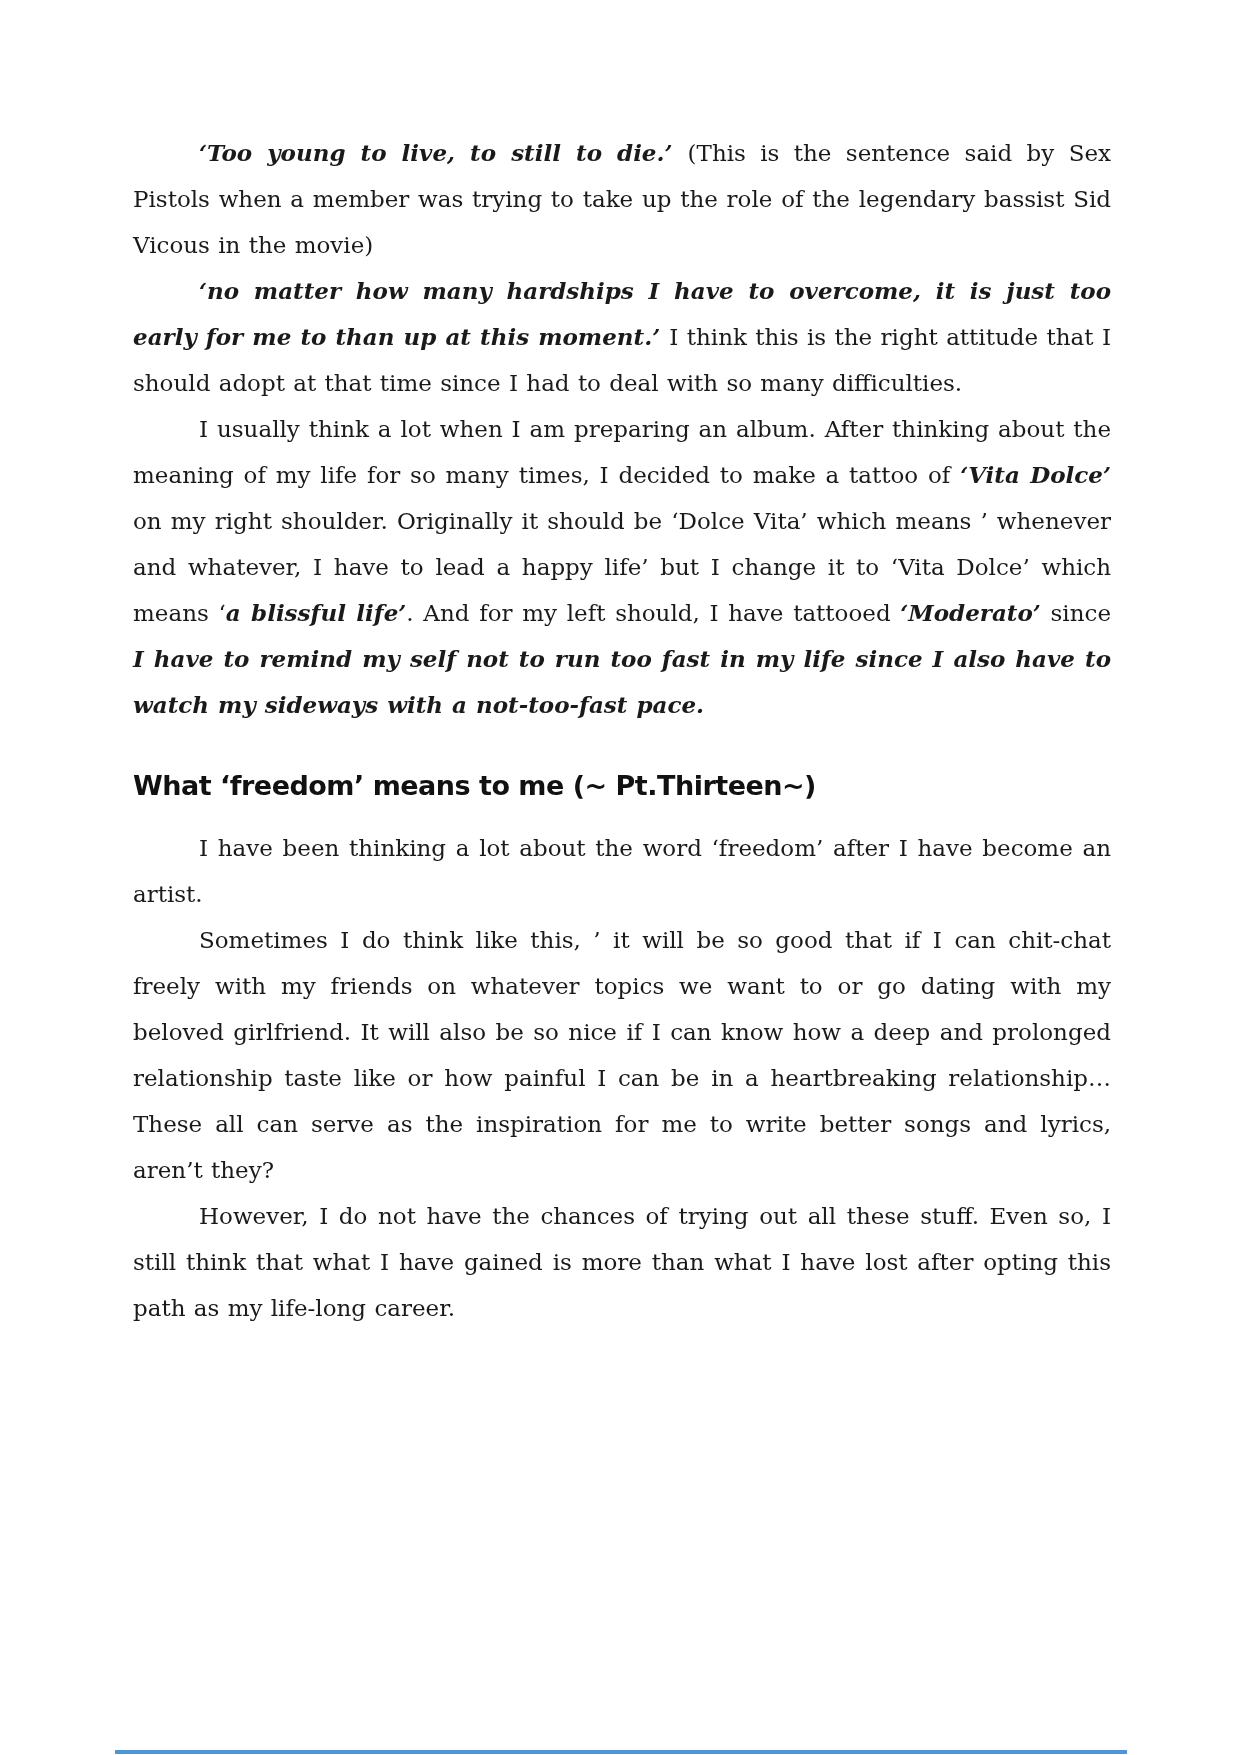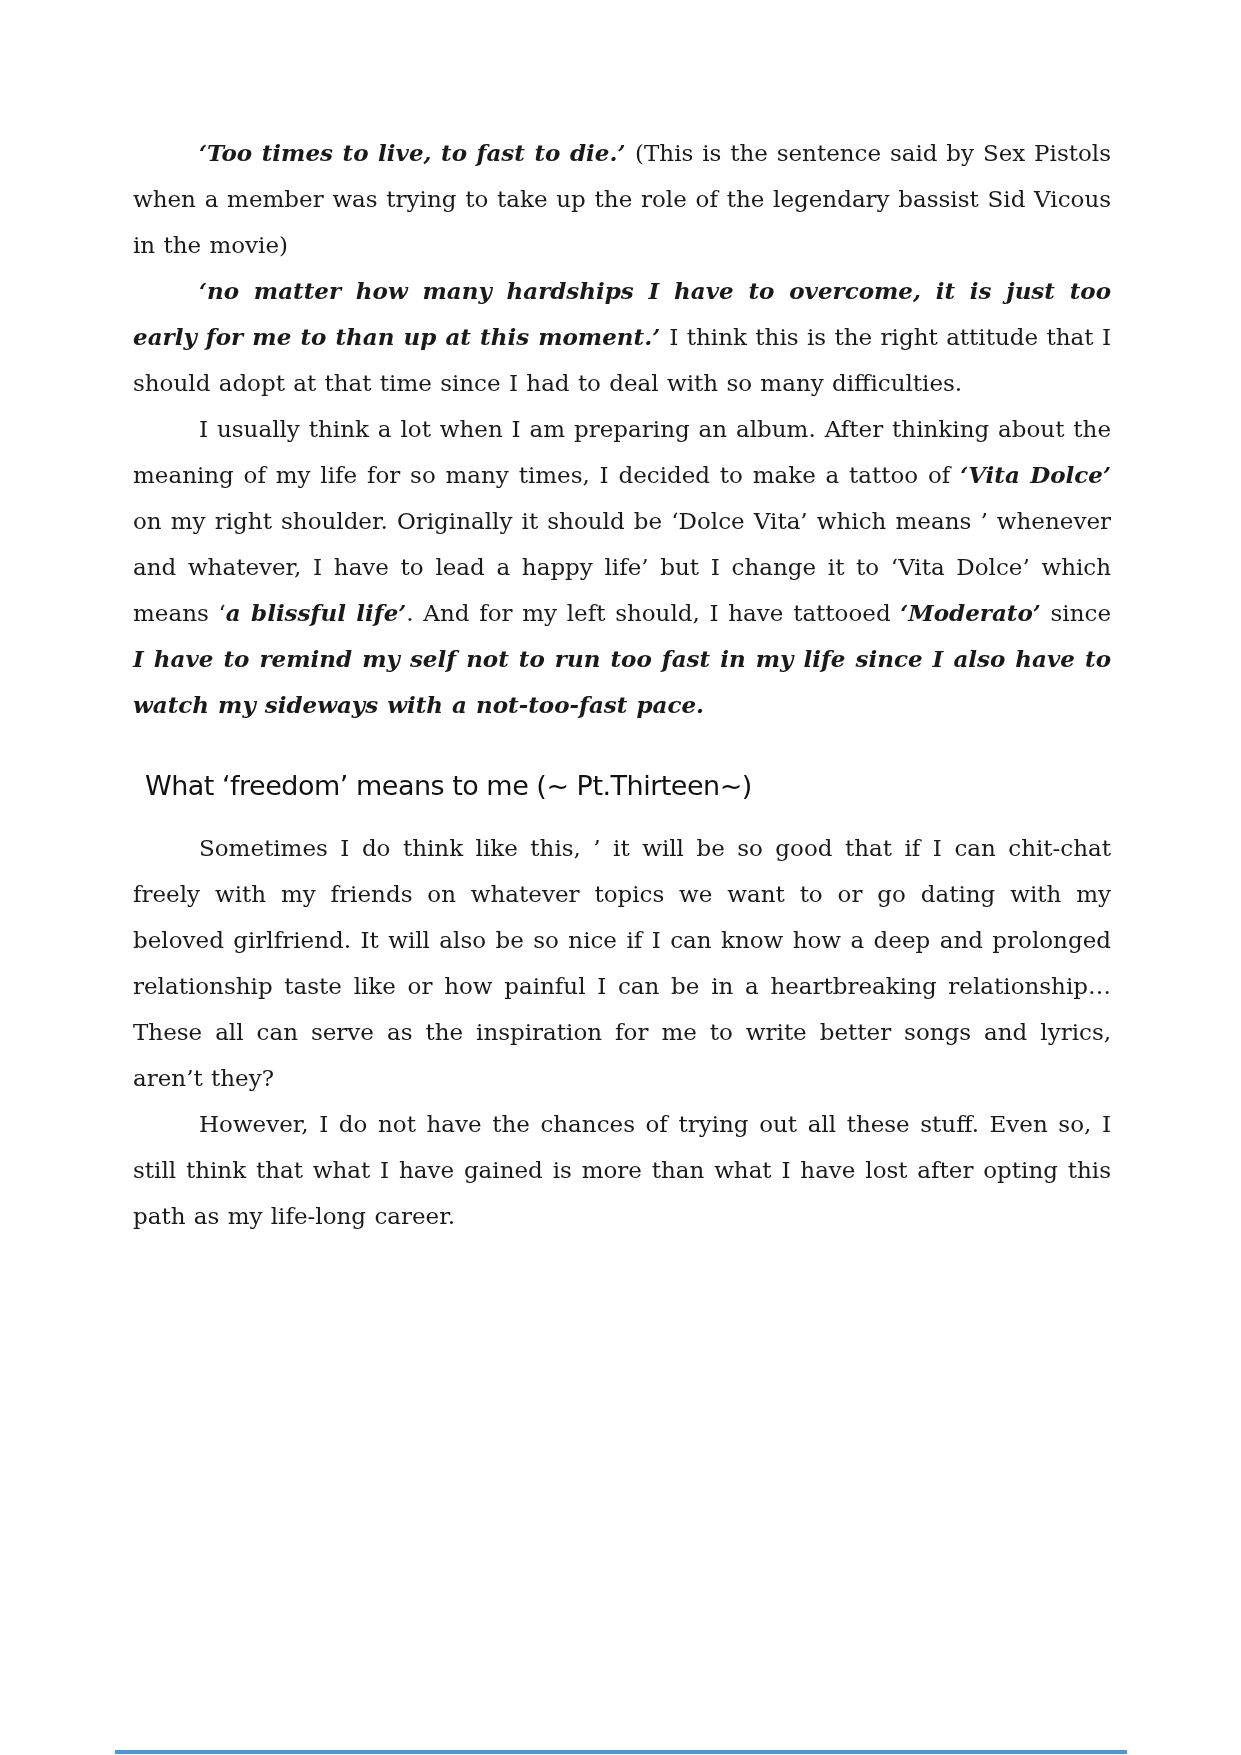--- a/index.html
+++ b/index.html
@@ -24,49 +24,50 @@
     line-height: 46px;
     text-align: justify;
     text-indent: 66px;
     word-spacing: 1px;
   }
   .r { font-style: normal; font-weight: normal; }
   .bi { font-weight: bold; font-style: italic; }
   h2.heading {
     font-family: "DejaVu Sans", "Liberation Sans", sans-serif;
     font-size: 27px;
-    font-weight: normal;
+    font-weight: bold;
     letter-spacing: -0.5px;
-    margin: 42px 0 24px 12px;
+    margin: 42px 0 24px 0;
     color: #111111;
   }
   .bottom-line {
     position: absolute;
     left: 115px;
     width: 1012px;
     bottom: 1px;
     height: 4px;
     background: #4f96d8;
   }
 </style>
 </head>
 <body>
 
 <div class="page">
   <div class="content">
 
-    <p class="body-para"><span class="bi">‘Too times to live, to fast to die.’ </span><span class="r">(This is the sentence said by Sex Pistols when a member was trying to take up the role of the legendary bassist Sid Vicous in the movie)</span></p>
+    <p class="body-para"><span class="bi">‘Too young to live, to still to die.’ </span><span class="r">(This is the sentence said by Sex Pistols when a member was trying to take up the role of the legendary bassist Sid Vicous in the movie)</span></p>
 
 
     <p class="body-para"><span class="bi">‘no matter how many hardships I have to overcome, it is just too early for me to than up at this moment.’ </span><span class="r">I think this is the right attitude that I should adopt at that time since I had to deal with so many difficulties.</span></p>
 
     <p class="body-para"><span class="r">I usually think a lot when I am preparing an album. After thinking about the meaning of my life for so many times, I decided to make a tattoo of </span><span class="bi">‘Vita Dolce’</span><span class="r"> on my right shoulder. Originally it should be ‘Dolce Vita’ which means ’ whenever and whatever, I have to  lead a happy life’ but I change it to ‘Vita Dolce’ which means ‘</span><span class="bi">a blissful life’</span><span class="r">.  And for my left should, I have tattooed </span><span class="bi">‘Moderato’</span><span class="r"> since </span><span class="bi">I have to remind my self not to run too fast in my life since I also have to watch my sideways with a not-too-fast pace.</span></p>
 
     <h2 class="heading">What ‘freedom’ means to me (~ Pt.Thirteen~)</h2>
 
+    <p class="body-para"><span class="r">I have been thinking a lot about the word ‘freedom’ after I have become an artist.</span></p>
 
 
     <p class="body-para"><span class="r">Sometimes I do think like this, ’ it will be so good that if I can chit-chat freely with my friends on whatever topics we want to or go dating with my beloved girlfriend. It will also be so nice if I can know how a deep and prolonged relationship taste like or how painful I can be in a heartbreaking relationship… These all can serve as the inspiration for me to write better songs and lyrics, aren’t they?</span></p>
 
     <p class="body-para"><span class="r">However, I do not have the chances of trying out all these stuff. Even so, I still think that what I have gained is more than what I have lost after opting this path as my life-long career.</span></p>
 
   </div>
 
   <div class="bottom-line"></div>
 </div>

